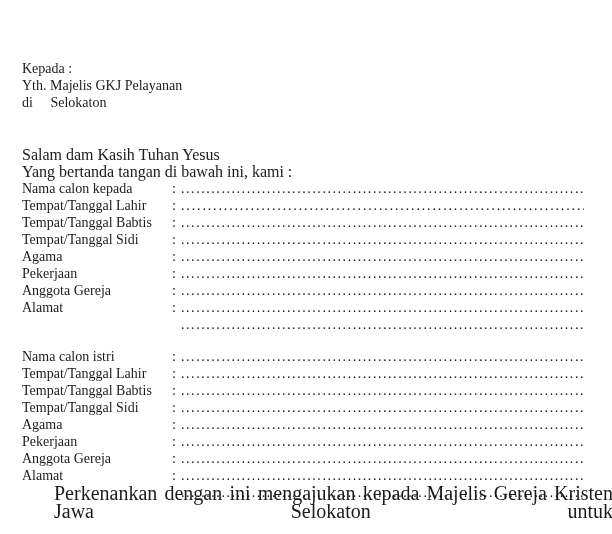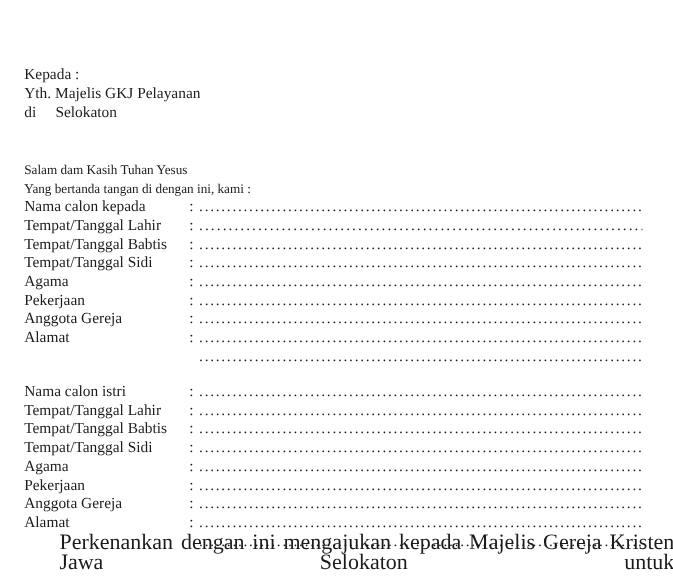--- a/index.html
+++ b/index.html
@@ -42,21 +42,21 @@
     font-size: 14px;
     line-height: 17px;
   }
   .addressee div { white-space: pre; }
 
   
   .greeting {
     position: absolute;
     left: 22px;
     top: 146px;
-    font-size: 12px;
+    font-size: 16px;
     line-height: 17px;
   }
   .greeting div { white-space: nowrap; }
 
   
   .fields {
     position: absolute;
     left: 22px;
     font-size: 14px;
     line-height: 17px;
@@ -116,21 +116,21 @@
 
 
   <div class="addressee">
     <div>Kepada :</div>
     <div>Yth. Majelis GKJ Pelayanan</div>
     <div>di     Selokaton</div>
   </div>
 
   <div class="greeting">
     <div>Salam dam Kasih Tuhan Yesus</div>
-    <div>Yang bertanda tangan di dengan ini, kami :</div>
+    <div>Yang bertanda tangan di bawah ini, kami :</div>
   </div>
 
   <div class="fields fields-suami">
     <div class="field-row">
       <span class="field-label">Nama calon kepada</span>
       <span class="field-colon">:</span>
       <span class="field-dots">..........................................................................................</span>
     </div>
     <div class="field-row">
       <span class="field-label">Tempat/Tanggal Lahir</span>

